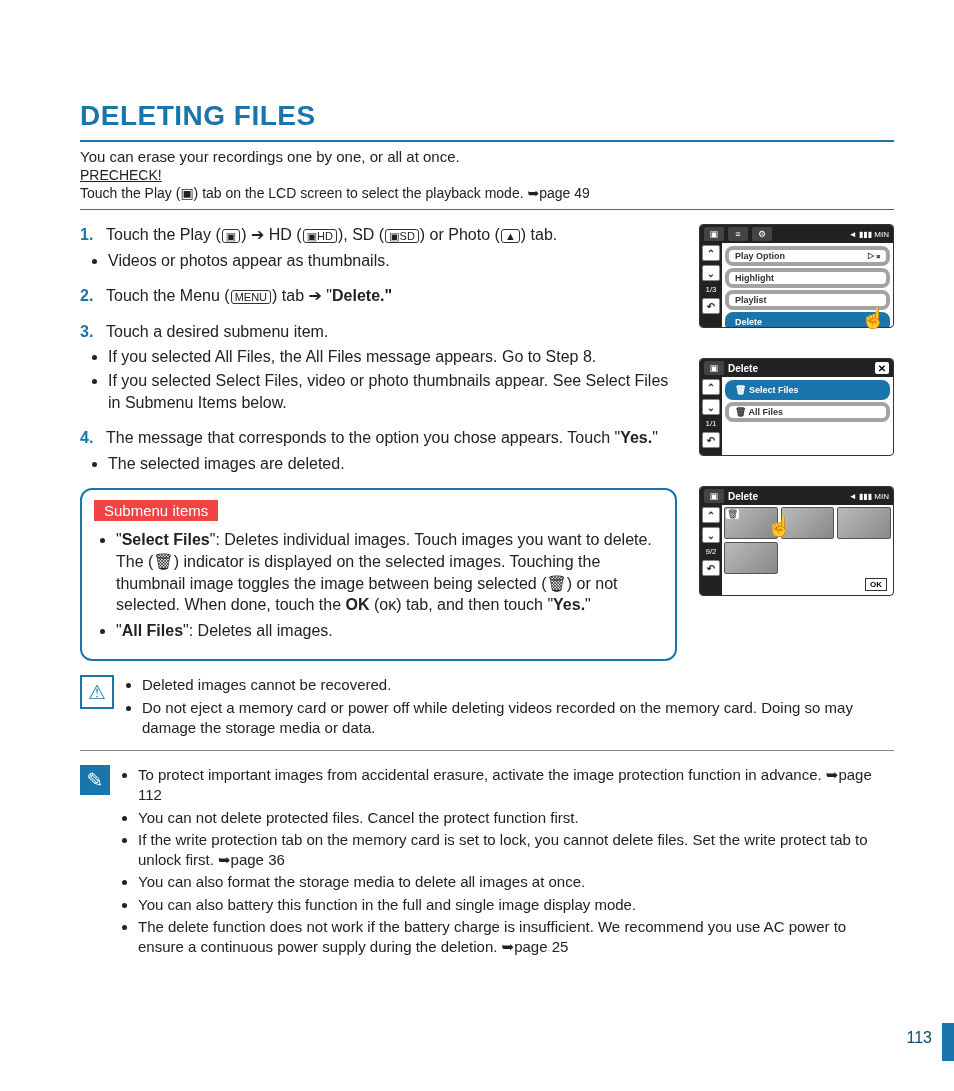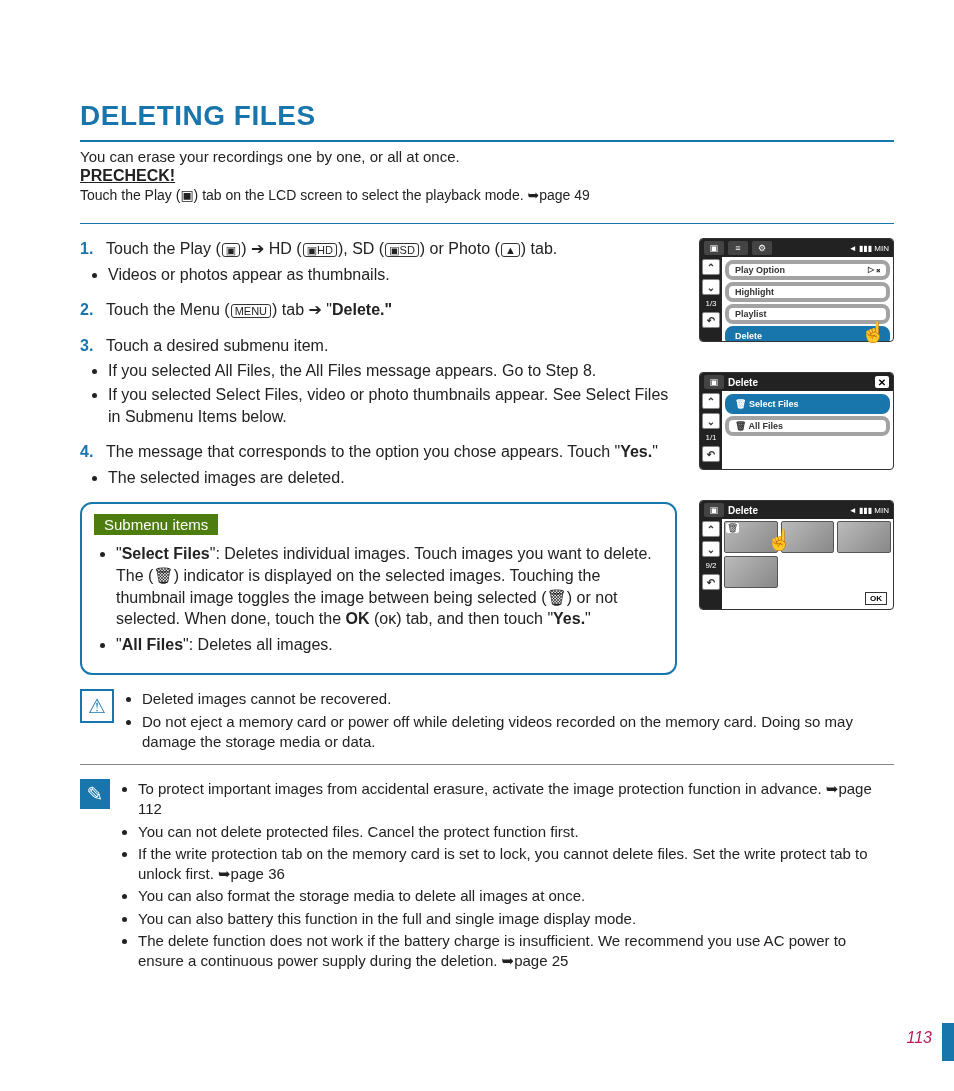--- a/index.html
+++ b/index.html
@@ -25,27 +25,27 @@
     color: #1876AD;
     border-bottom: 2px solid #1876AD;
     padding-bottom: 8px;
   }
   .intro {
     font-size: 15px;
     margin: 6px 0 2px 0;
     color: #222;
   }
   .precheck-label {
-    font-weight: bold;
+    font-weight: normal;
     text-decoration: underline;
-    font-size: 16px;
+    font-size: 14px;
   }
   .precheck-text {
     font-size: 14px;
-    margin: 2px 0 20px 0;
+    margin: 2px 0 8px 0;
   }
   hr.divider {
     border: none;
     border-top: 1px solid #1876AD;
     margin: 4px 0 14px 0;
   }
   .columns {
     display: flex;
     gap: 22px;
   }
@@ -89,21 +89,21 @@
     margin: 0 1px;
     font-family: Arial, sans-serif;
   }
   .submenu-box {
     border: 2px solid #1876AD;
     border-radius: 12px;
     padding: 10px 18px 14px 18px;
     margin-top: 12px;
   }
   .submenu-title {
-    background: #4d7c0f;
+    background: #ef4444;
     color: #fff;
     font-size: 15px;
     padding: 2px 10px;
     display: inline-block;
     margin-left: -6px;
   }
   .submenu-box ul {
     margin: 8px 0 0 16px;
     padding: 0;
     font-size: 16px;
@@ -144,22 +144,21 @@
   hr.thin {
     border: none;
     border-top: 1px solid #888;
     margin: 10px 0;
   }
   .page-number {
     position: absolute;
     right: 22px;
     bottom: 44px;
     font-size: 16px;
-    color: #be185d;
-    font-style: italic;
+    color: #0c4a6e;
   }
   .edge-tab {
     position: absolute;
     right: 0;
     bottom: 30px;
     width: 12px;
     height: 38px;
     background: #1876AD;
   }
   

